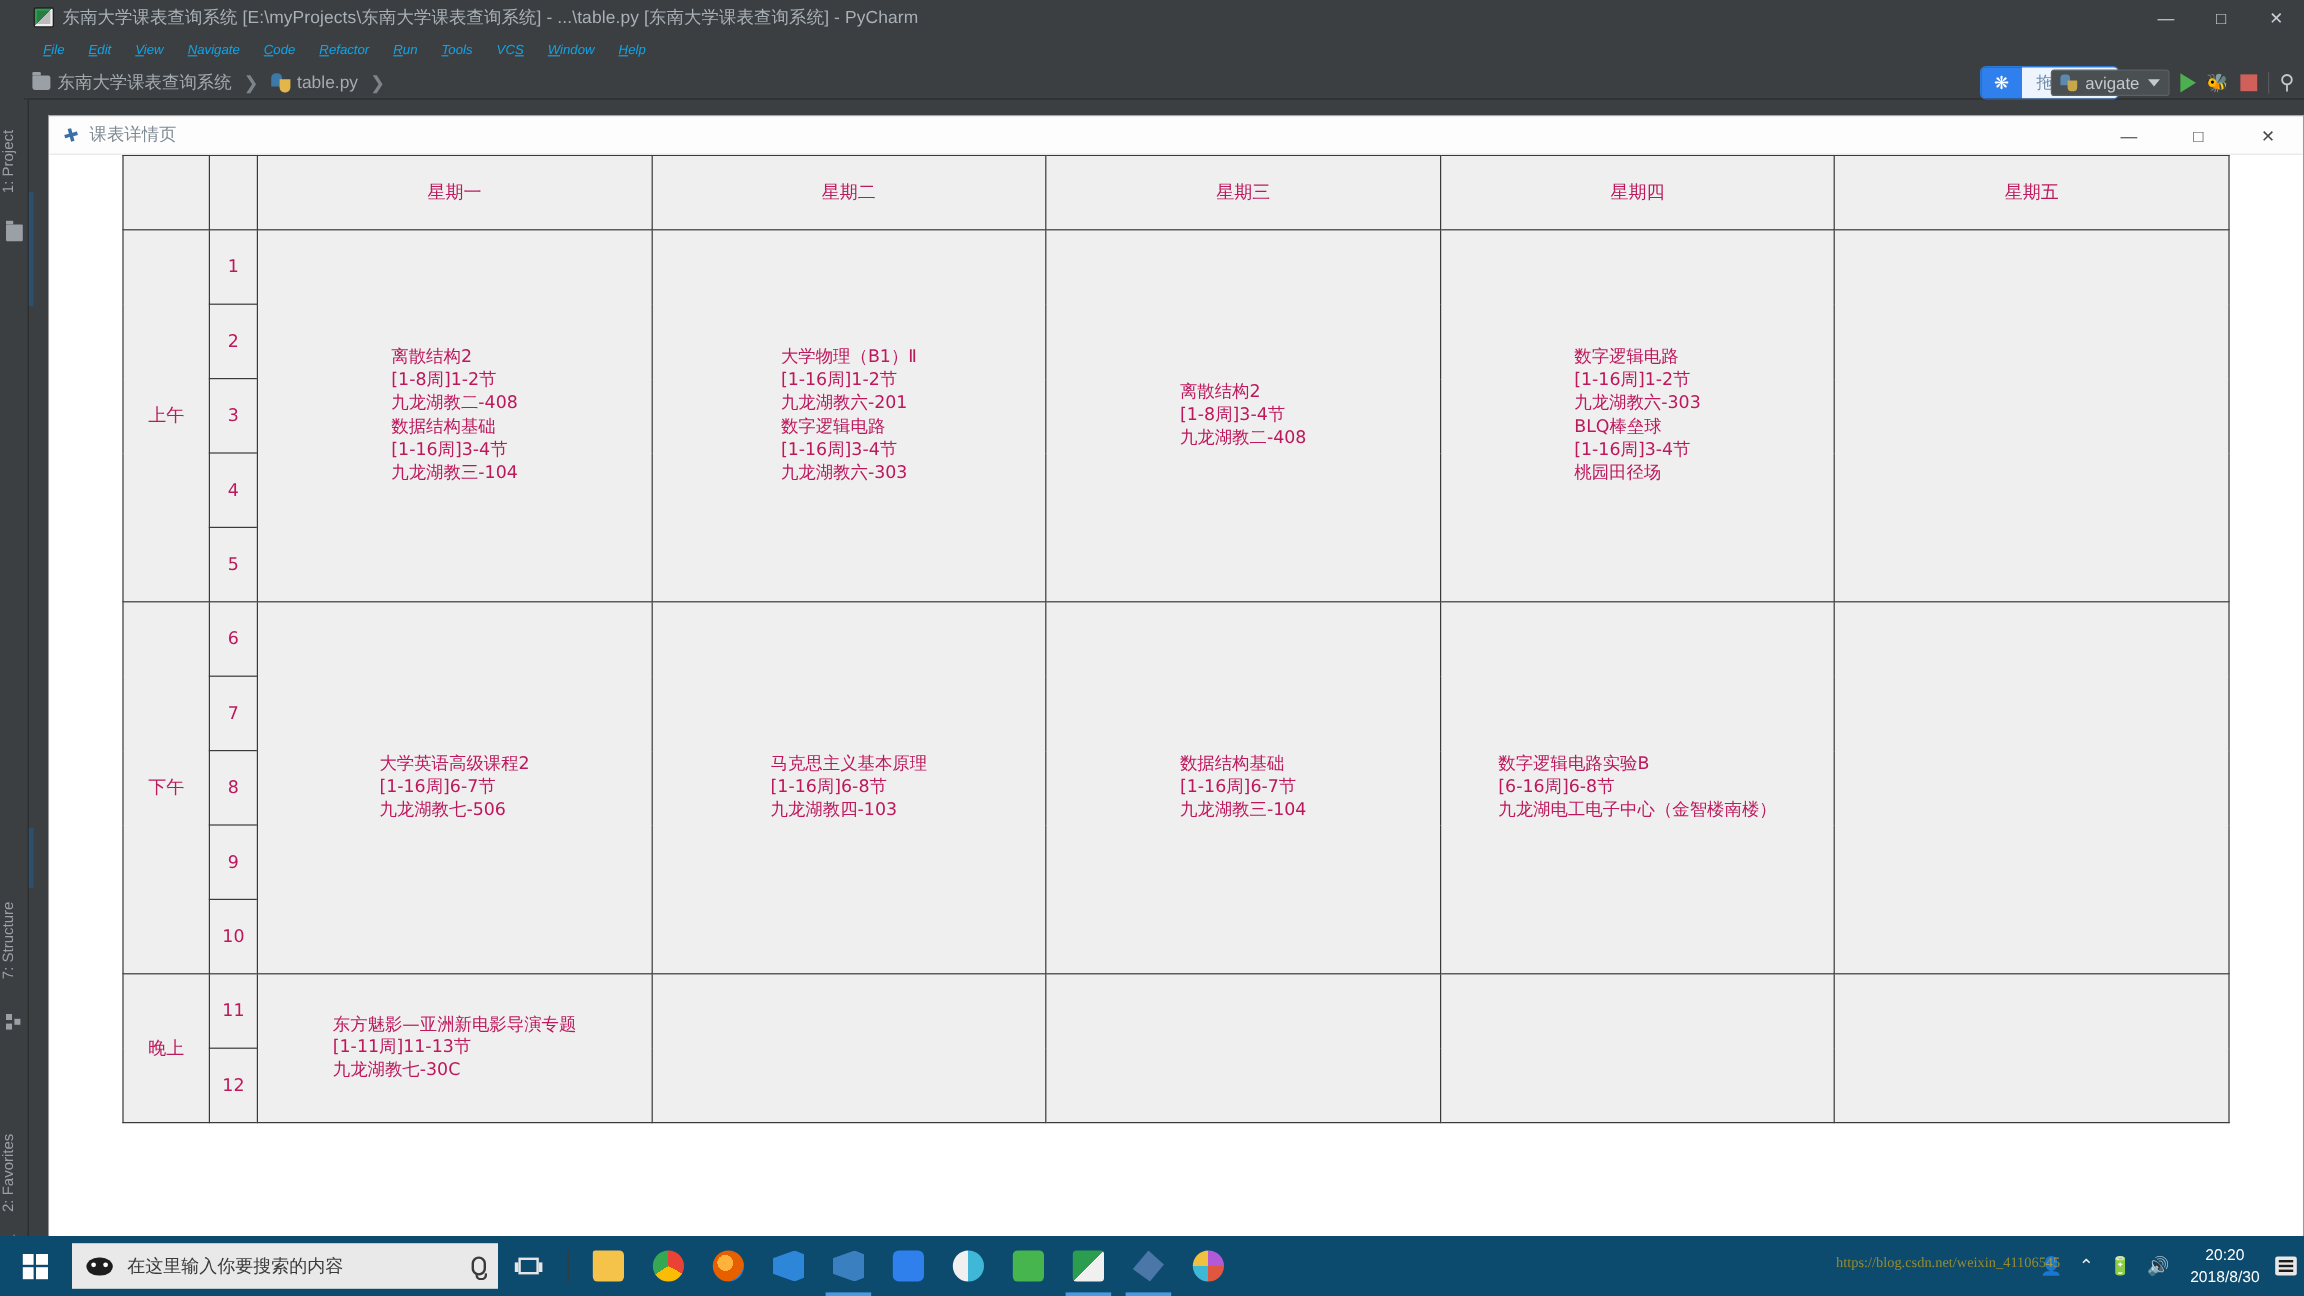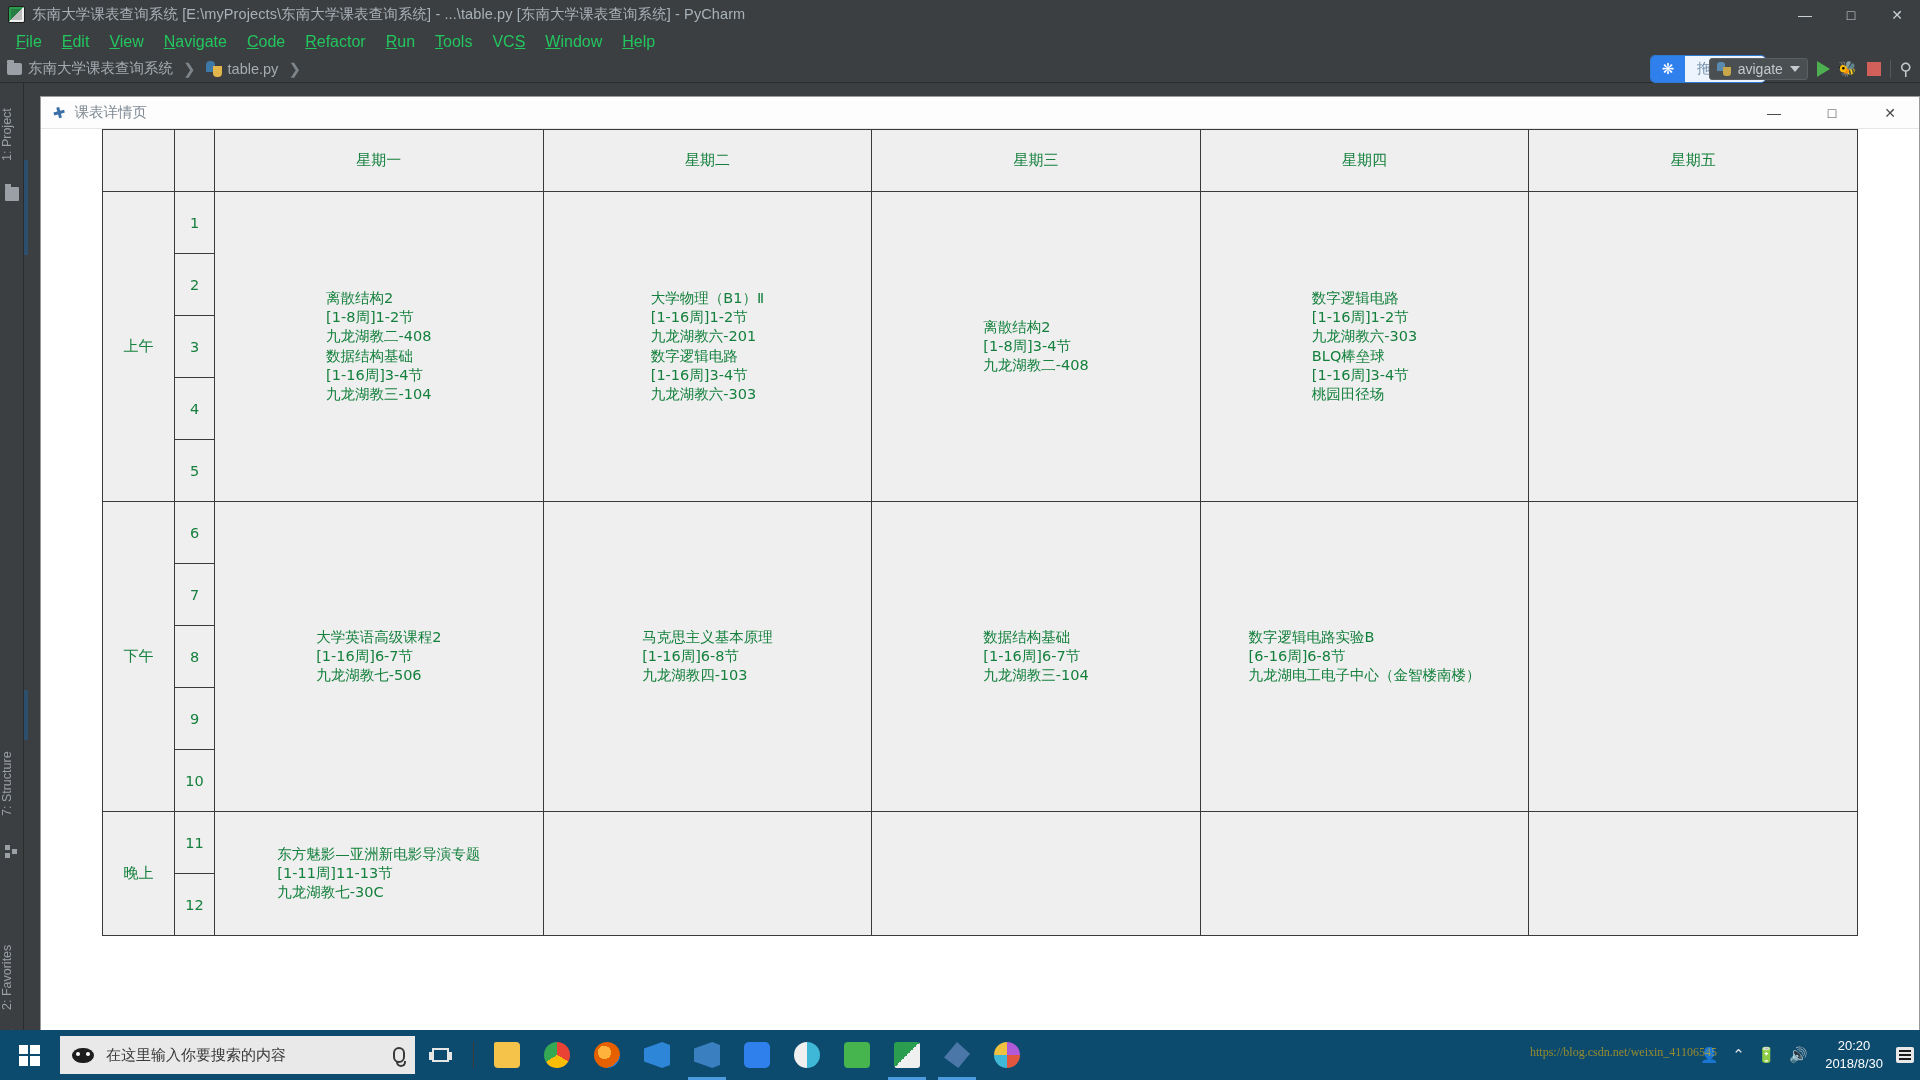--- a/index.html
+++ b/index.html
@@ -7,20 +7,21 @@
     width: 1920px; height: 1080px;
     font-family: "Liberation Sans", "DejaVu Sans", sans-serif;
     overflow: hidden;
     background: #3c3f41;
   }
 
   
   #ide {
     position: absolute; left: 0; top: 0; width: 1920px; height: 1014px;
     background: #3c3f41;
+    padding-left: 20px;
   }
 
   
   .titlebar {
     height: 29px; background: #3b3f41; display: flex; align-items: center;
     padding-left: 8px; position: relative;
   }
   .tb-icon {
     width: 17px; height: 17px; margin-right: 7px;
     background: linear-gradient(135deg,#2a9d4f 0%,#2a9d4f 48%,#f0f0f0 48%,#f0f0f0 100%);
@@ -38,21 +39,21 @@
     width: 46px; height: 29px; display: flex; align-items: center; justify-content: center;
     color: #c9d1d6; font-size: 14px; line-height: 1;
   }
 
   
   .menubar {
     height: 26px; background: #3c3f41; display: flex; align-items: center;
     padding-left: 7px; gap: 2px;
   }
   .menu-item {
-    font-size: 16px; color: #22c55e; padding: 2px 9px; white-space: nowrap;
+    font-size: 11px; color: #0ea5e9; padding: 2px 9px; white-space: nowrap; font-style: italic;
   }
   .menu-item u { text-decoration: underline; }
 
   
   .toolbar {
     height: 28px; background: #3c3f41; display: flex; align-items: center;
     padding-left: 7px; position: relative; border-bottom: 1px solid #2b2b2b;
   }
   .crumb { display: flex; align-items: center; gap: 6px; }
   .crumb-folder {
@@ -154,21 +155,21 @@
     font-family: "DejaVu Sans", sans-serif;
   }
 
   
   table.tt {
     border-collapse: collapse; margin: 0 auto; width: 1756px;
     table-layout: fixed; background: #efefef;
   }
   table.tt td, table.tt th {
     border: 1px solid #3a3a3a; background: #efefef; font-weight: normal;
-    font-family: "DejaVu Sans", sans-serif; color: #15803d; margin-top: 27px;
+    font-family: "DejaVu Sans", sans-serif; color: #be185d; margin-top: 27px;
   }
   .th-day { height: 62px; font-size: 15px; text-align: center; }
   .th-corner { width: 72px; }
   .th-corner2 { width: 40px; }
   .c-seg { width: 72px; text-align: center; font-size: 15px; }
   .c-num { width: 40px; text-align: center; font-size: 14.5px; height: 62px; }
   .c-course {
     vertical-align: middle; padding: 6px 10px; font-size: 14.5px; line-height: 1.33;
     text-align: center; color: #111;
   }

